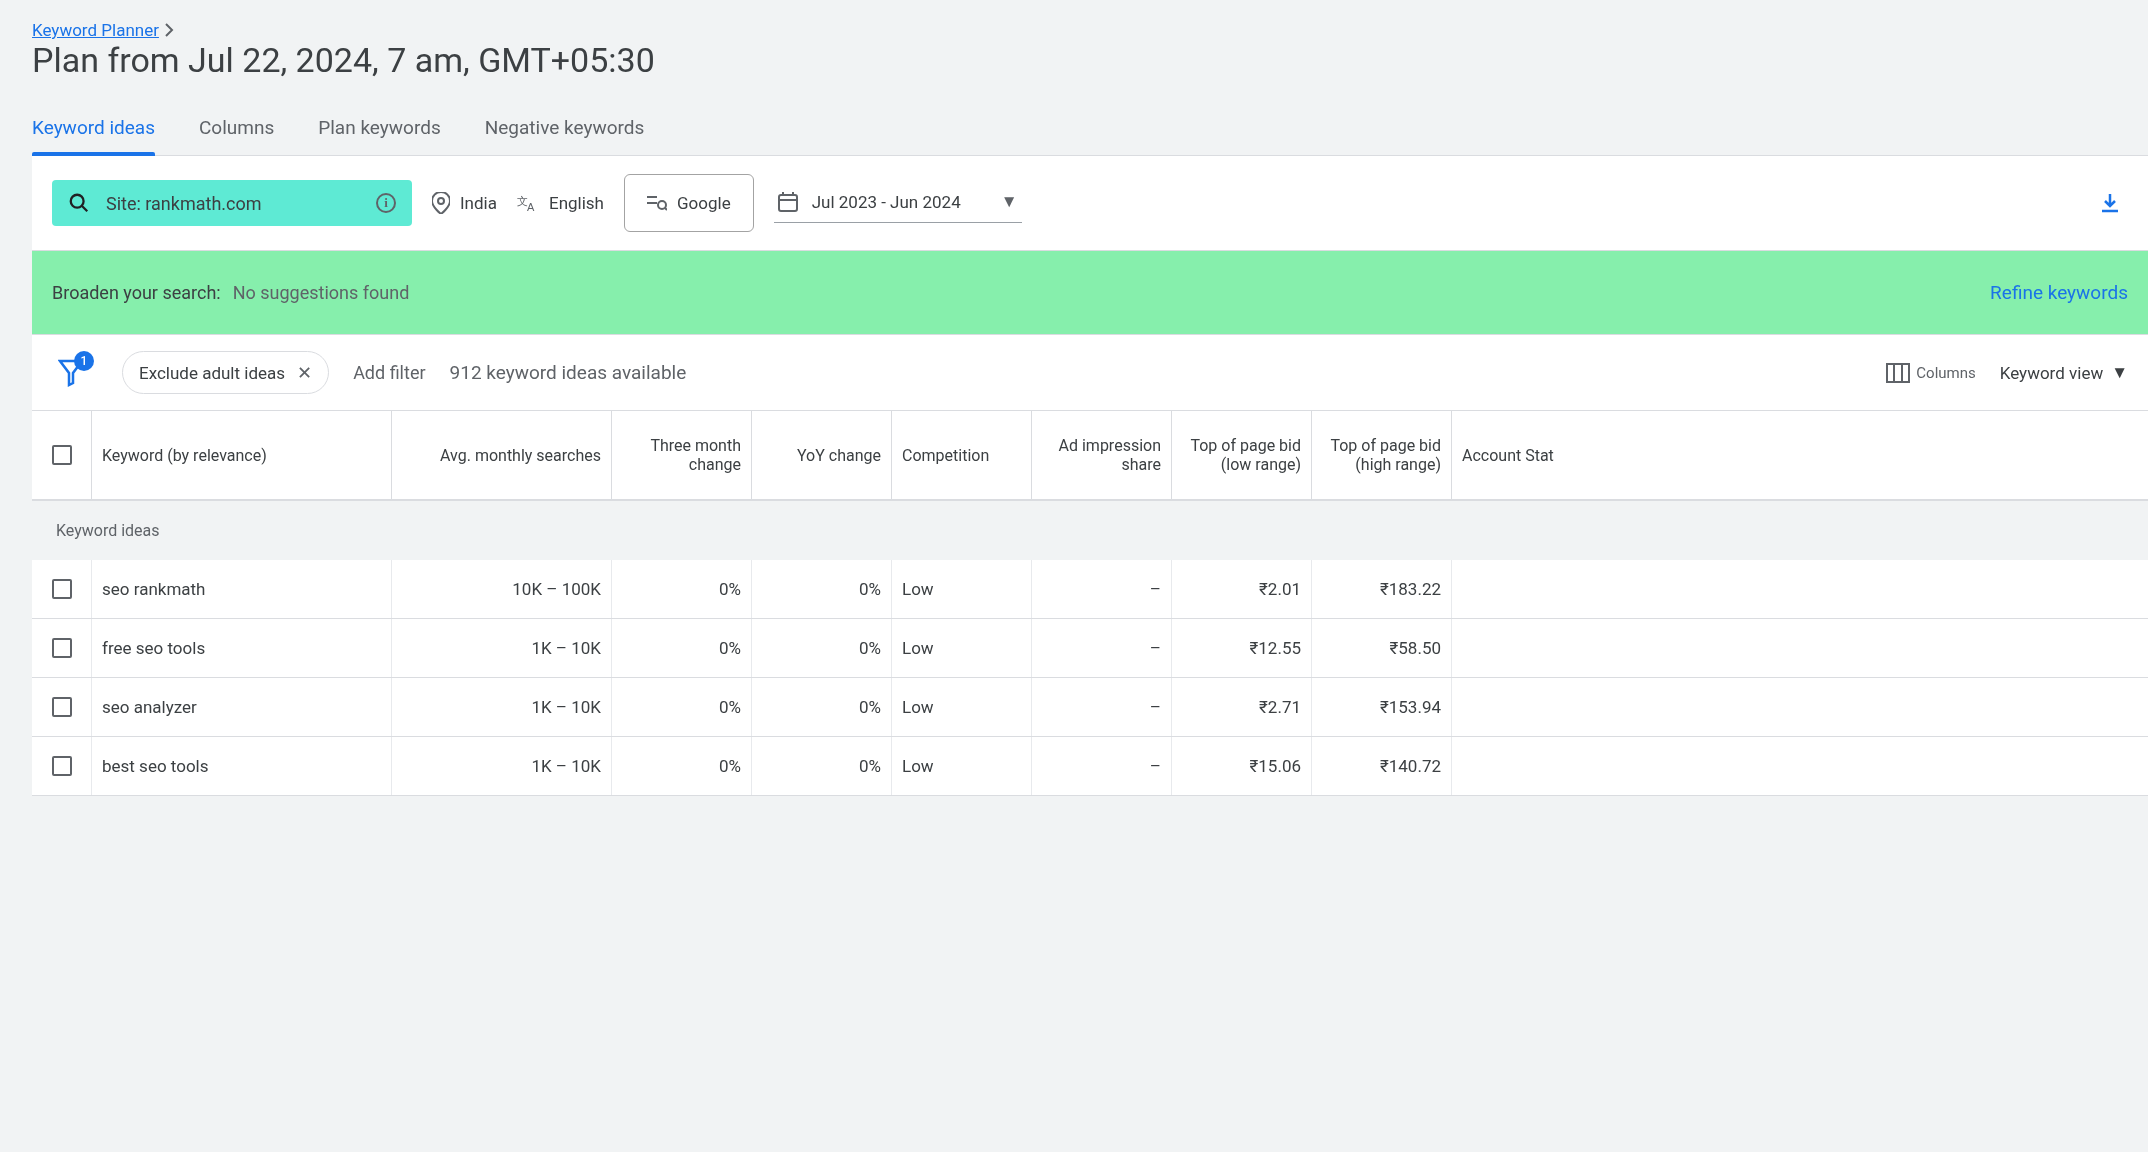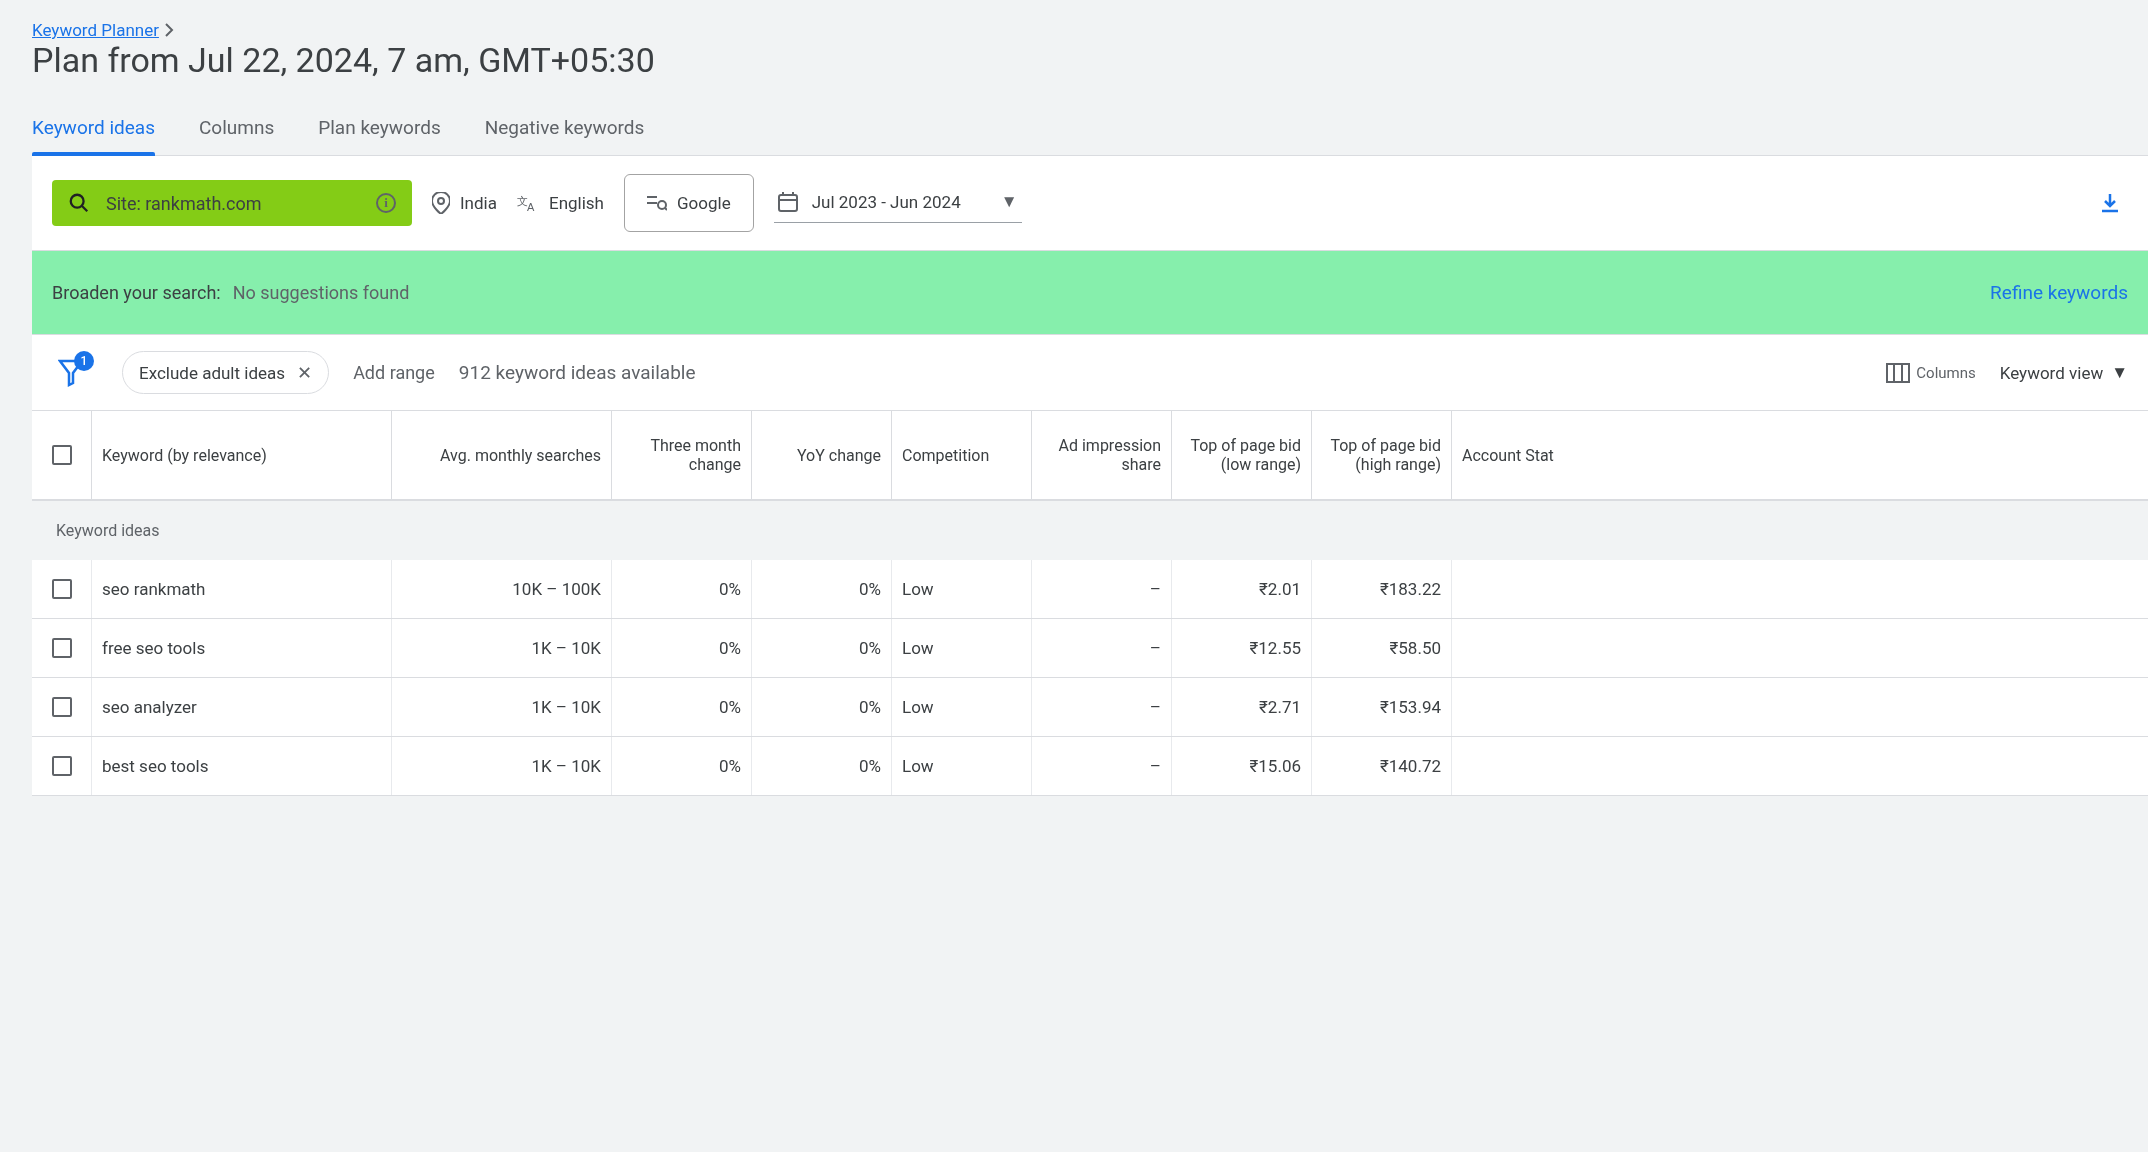--- a/index.html
+++ b/index.html
@@ -19,21 +19,21 @@
   .tab.active { color: #1a73e8; }
   .tab.active::after {
     content: ""; position: absolute; left: 0; right: 0; bottom: -1px; height: 4px;
     background: #1a73e8; border-radius: 2px 2px 0 0;
   }
   .filters-bar {
     background: #fff; display: flex; align-items: center; gap: 20px;
     padding: 18px 20px; border-bottom: 1px solid #dadce0;
   }
   .site-box {
-    display: flex; align-items: center; gap: 16px; background: #84cc16;
+    display: flex; align-items: center; gap: 16px; background: #5eead4;
     padding: 12px 16px; border-radius: 4px; min-width: 360px; justify-content: space-between;
   }
   .site-left { display: flex; align-items: center; gap: 16px; }
   .site-text { font-size: 18px; color: #3c4043; }
   .info-circle { width: 20px; height: 20px; border: 2px solid #5f6368; border-radius: 50%; display: flex; align-items: center; justify-content: center; font-size: 13px; font-weight: bold; color: #5f6368; font-family: serif; }
   .chip { display: flex; align-items: center; gap: 10px; color: #3c4043; font-size: 17px; cursor: pointer; }
   .outlined { border: 1px solid #a3a3a3; border-radius: 6px; padding: 18px 22px; }
   .date-range { border-bottom: 1px solid #9aa0a6; padding: 8px 4px 10px 4px; display: flex; align-items: flex-end; gap: 14px; }
   .date-range .drop { margin-left: 26px; color: #5f6368; }
   .spacer { flex: 1; }
@@ -200,21 +200,21 @@
     <div class="funnel-wrap">
       <svg width="26" height="28" viewBox="0 0 26 28">
           <path d="M2 2 L24 2 L15 14 L15 24 L11 26 L11 14 Z" fill="none" stroke="#1a73e8" stroke-width="2.5"></path>
         </svg>
       <div class="funnel-badge">1</div>
     </div>
     <div class="pill">
       <span>Exclude adult ideas</span>
       <span class="x">✕</span>
     </div>
-    <span class="add-filter">Add range</span>
+    <span class="add-filter">Add filter</span>
     <span class="ideas-count">912 keyword ideas available</span>
     <div class="spacer"></div>
     <div class="columns-btn">
       <svg width="24" height="20" viewBox="0 0 24 20">
           <rect x="1" y="1" width="22" height="18" fill="none" stroke="#5f6368" stroke-width="2"></rect>
           <line x1="8" y1="1" x2="8" y2="19" stroke="#5f6368" stroke-width="2"></line>
           <line x1="16" y1="1" x2="16" y2="19" stroke="#5f6368" stroke-width="2"></line>
         </svg>
       <span>Columns</span>
     </div>

